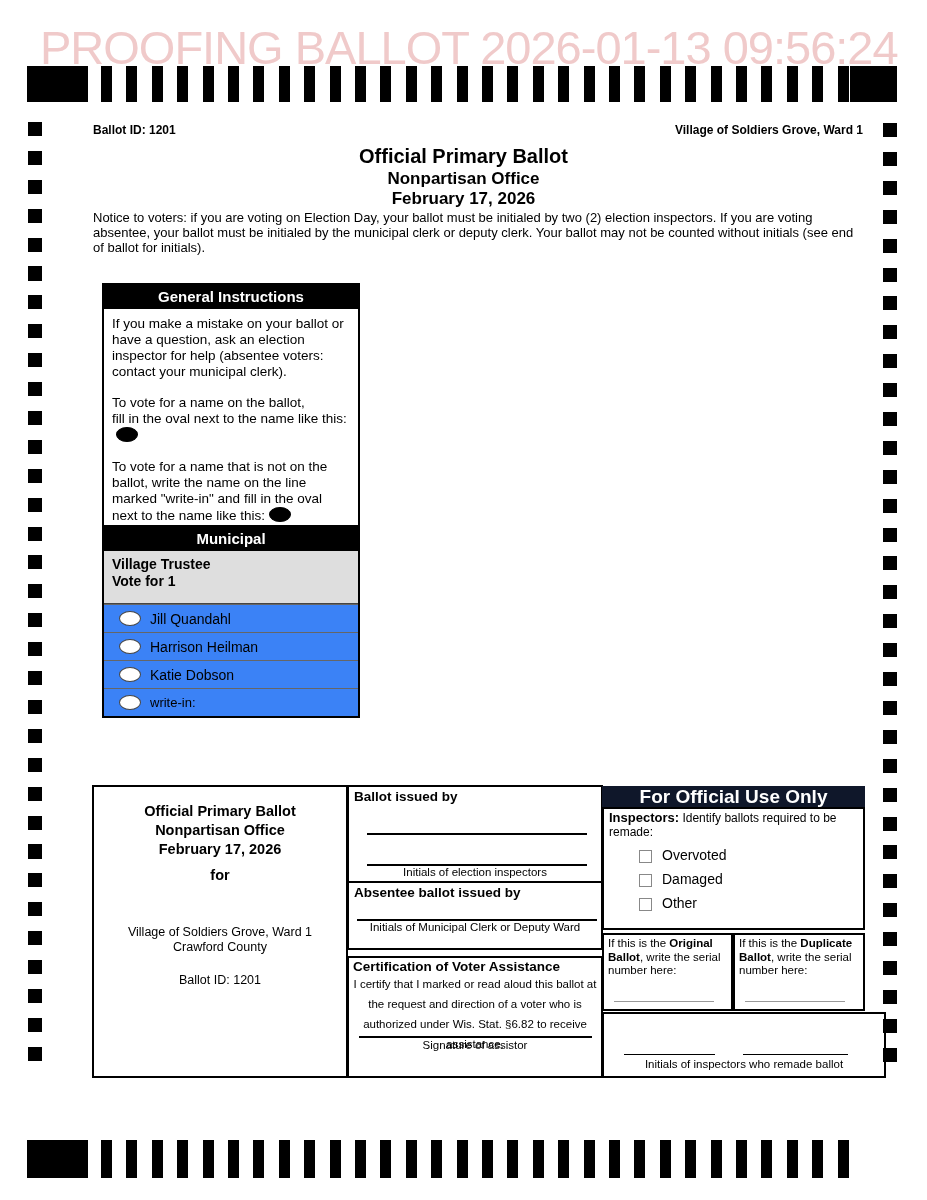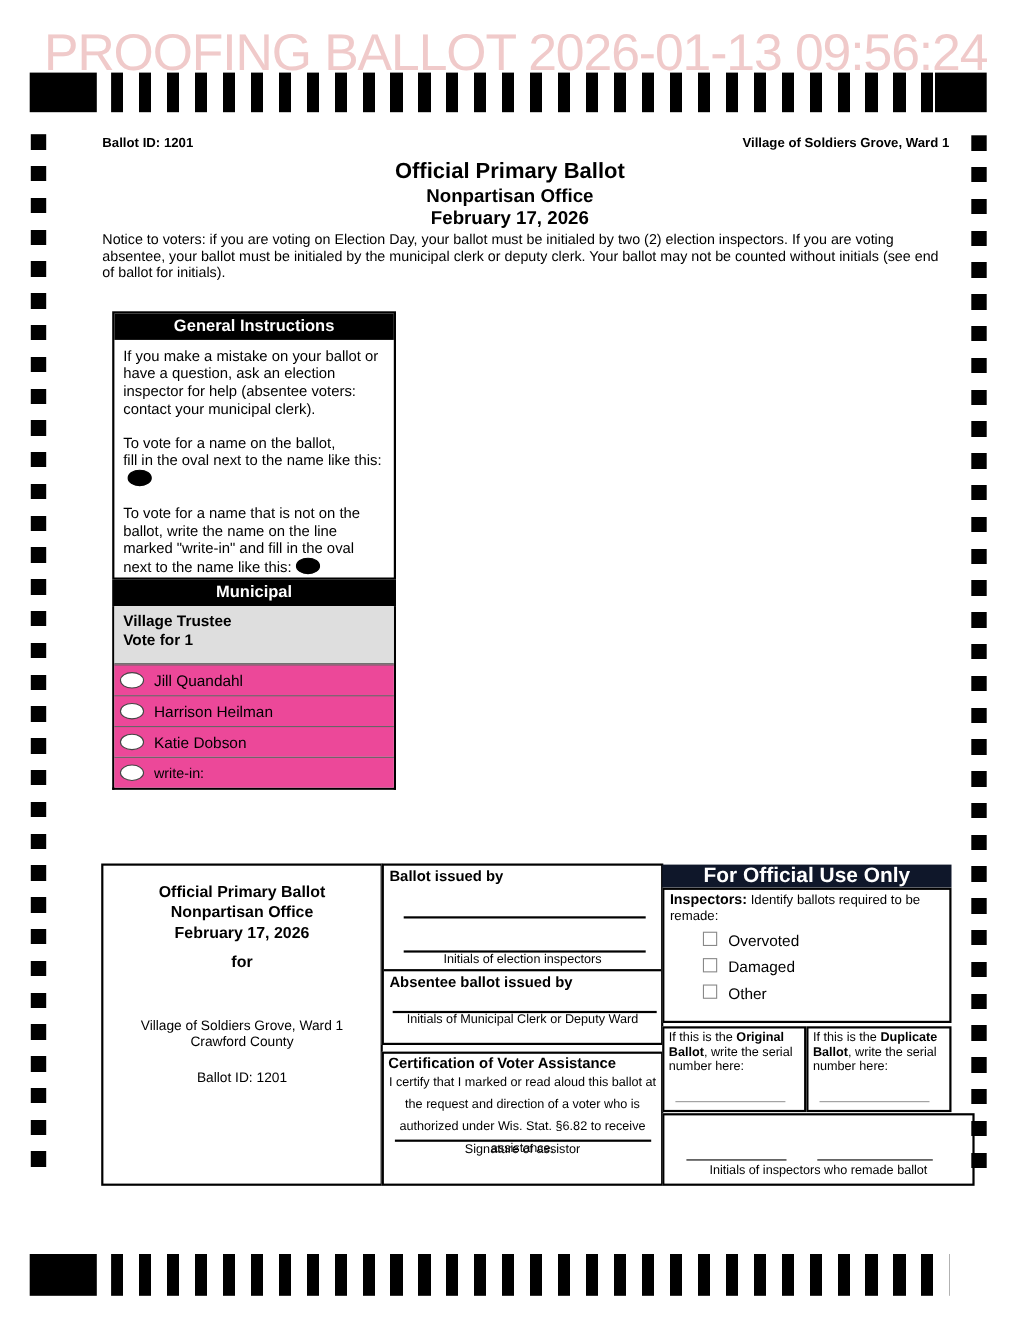--- a/index.html
+++ b/index.html
@@ -34,21 +34,21 @@
   .sec-hdr{background:#000;color:#fff;font-weight:bold;font-size:15px;text-align:center;padding:3px 0 4px 0;}
   .gi-body{padding:7px 8px;font-size:13.5px;line-height:16px;}
   .gi-body p{margin:0 0 15px 0;}
   .gi-body p:last-child{margin-bottom:0;}
   .block{display:block;}
   .oval{display:inline-block;width:20px;height:13px;border:1.5px solid #444;border-radius:50%;vertical-align:-2px;margin-left:4px;background:#fff;}
   .oval.filled{background:#000;border-color:#000;}
   .muni-hdr{background:#000;color:#fff;font-weight:bold;font-size:15px;text-align:center;padding:3px 0 4px 0;}
   .contest-box{border:2px solid #000;border-top:none;}
   .contest-head{background:#dedede;border-bottom:1px solid #444;height:53px;box-sizing:border-box;padding:5px 8px;font-weight:bold;font-size:14px;line-height:17px;}
-  .cand-row{height:27px;display:flex;align-items:center;padding-left:5px;border-top:1px solid #666;font-size:14px;background:#ec4899;}
+  .cand-row{height:27px;display:flex;align-items:center;padding-left:15px;border-top:1px solid #666;font-size:14px;background:#3b82f6;}
   .cand-row:first-of-type{border-top:none;}
   .cand-row .oval{margin-left:0;margin-right:9px;}
   .writein-label{font-size:13px;}
 
   
   .fbox{position:absolute;border:2px solid #000;box-sizing:border-box;background:#fff;}
   .f-left{left:92px;top:785px;width:256px;height:293px;text-align:center;padding-top:15px;}
   .f-left .b{font-weight:bold;font-size:14.5px;line-height:19px;}
   .f-left .for{font-weight:bold;font-size:14.5px;margin-top:8px;}
   .f-left .jur{margin-top:42px;font-size:12.5px;line-height:15px;}
@@ -69,21 +69,21 @@
   .f-cert{left:347px;top:956px;width:256px;height:122px;}
   .cert-title{font-weight:bold;font-size:13.5px;padding:1px 4px 0 4px;}
   .cert-body{font-size:11.5px;line-height:20px;padding:0 0;text-align:center;}
   .cert-line{left:10px;width:233px;top:78px;}
   .cert-cap{top:81px;}
 
   .f-right-hdr{position:absolute;left:602px;top:786px;width:263px;height:21px;box-sizing:border-box;background:#0f172a;color:#fff;font-weight:bold;font-size:19px;text-align:center;line-height:21px;}
   .f-insp{left:602px;top:807px;width:263px;height:123px;padding:2px 5px;font-size:12px;}
   .insp-intro{line-height:14px;}
   .insp-intro b{font-size:13px;}
-  .chk-row{margin:8px 0 0 30px;display:flex;align-items:flex-start;font-size:14px;}
+  .chk-row{margin:8px 0 0 30px;display:flex;align-items:flex-end;font-size:14px;}
   .chk{display:inline-block;width:11px;height:11px;border:1px solid #888;margin-right:10px;background:#fff;}
 
   .f-serials{position:absolute;left:602px;top:933px;width:263px;height:78px;display:flex;}
   .serial-box{position:relative;border:2px solid #000;box-sizing:border-box;padding:2px 4px;font-size:11.5px;line-height:13.5px;background:#fff;}
   .serial-box.sb-l{width:131px;}
   .serial-box.sb-r{width:132px;border-left-width:2px;}
   .serial-line{position:absolute;left:10px;width:100px;bottom:7px;border-bottom:1px solid #999;}
 
   .f-remade{left:602px;top:1012px;width:284px;height:66px;}
   .rm-l1{left:20px;width:91px;top:40px;border-bottom-width:1.5px;}

